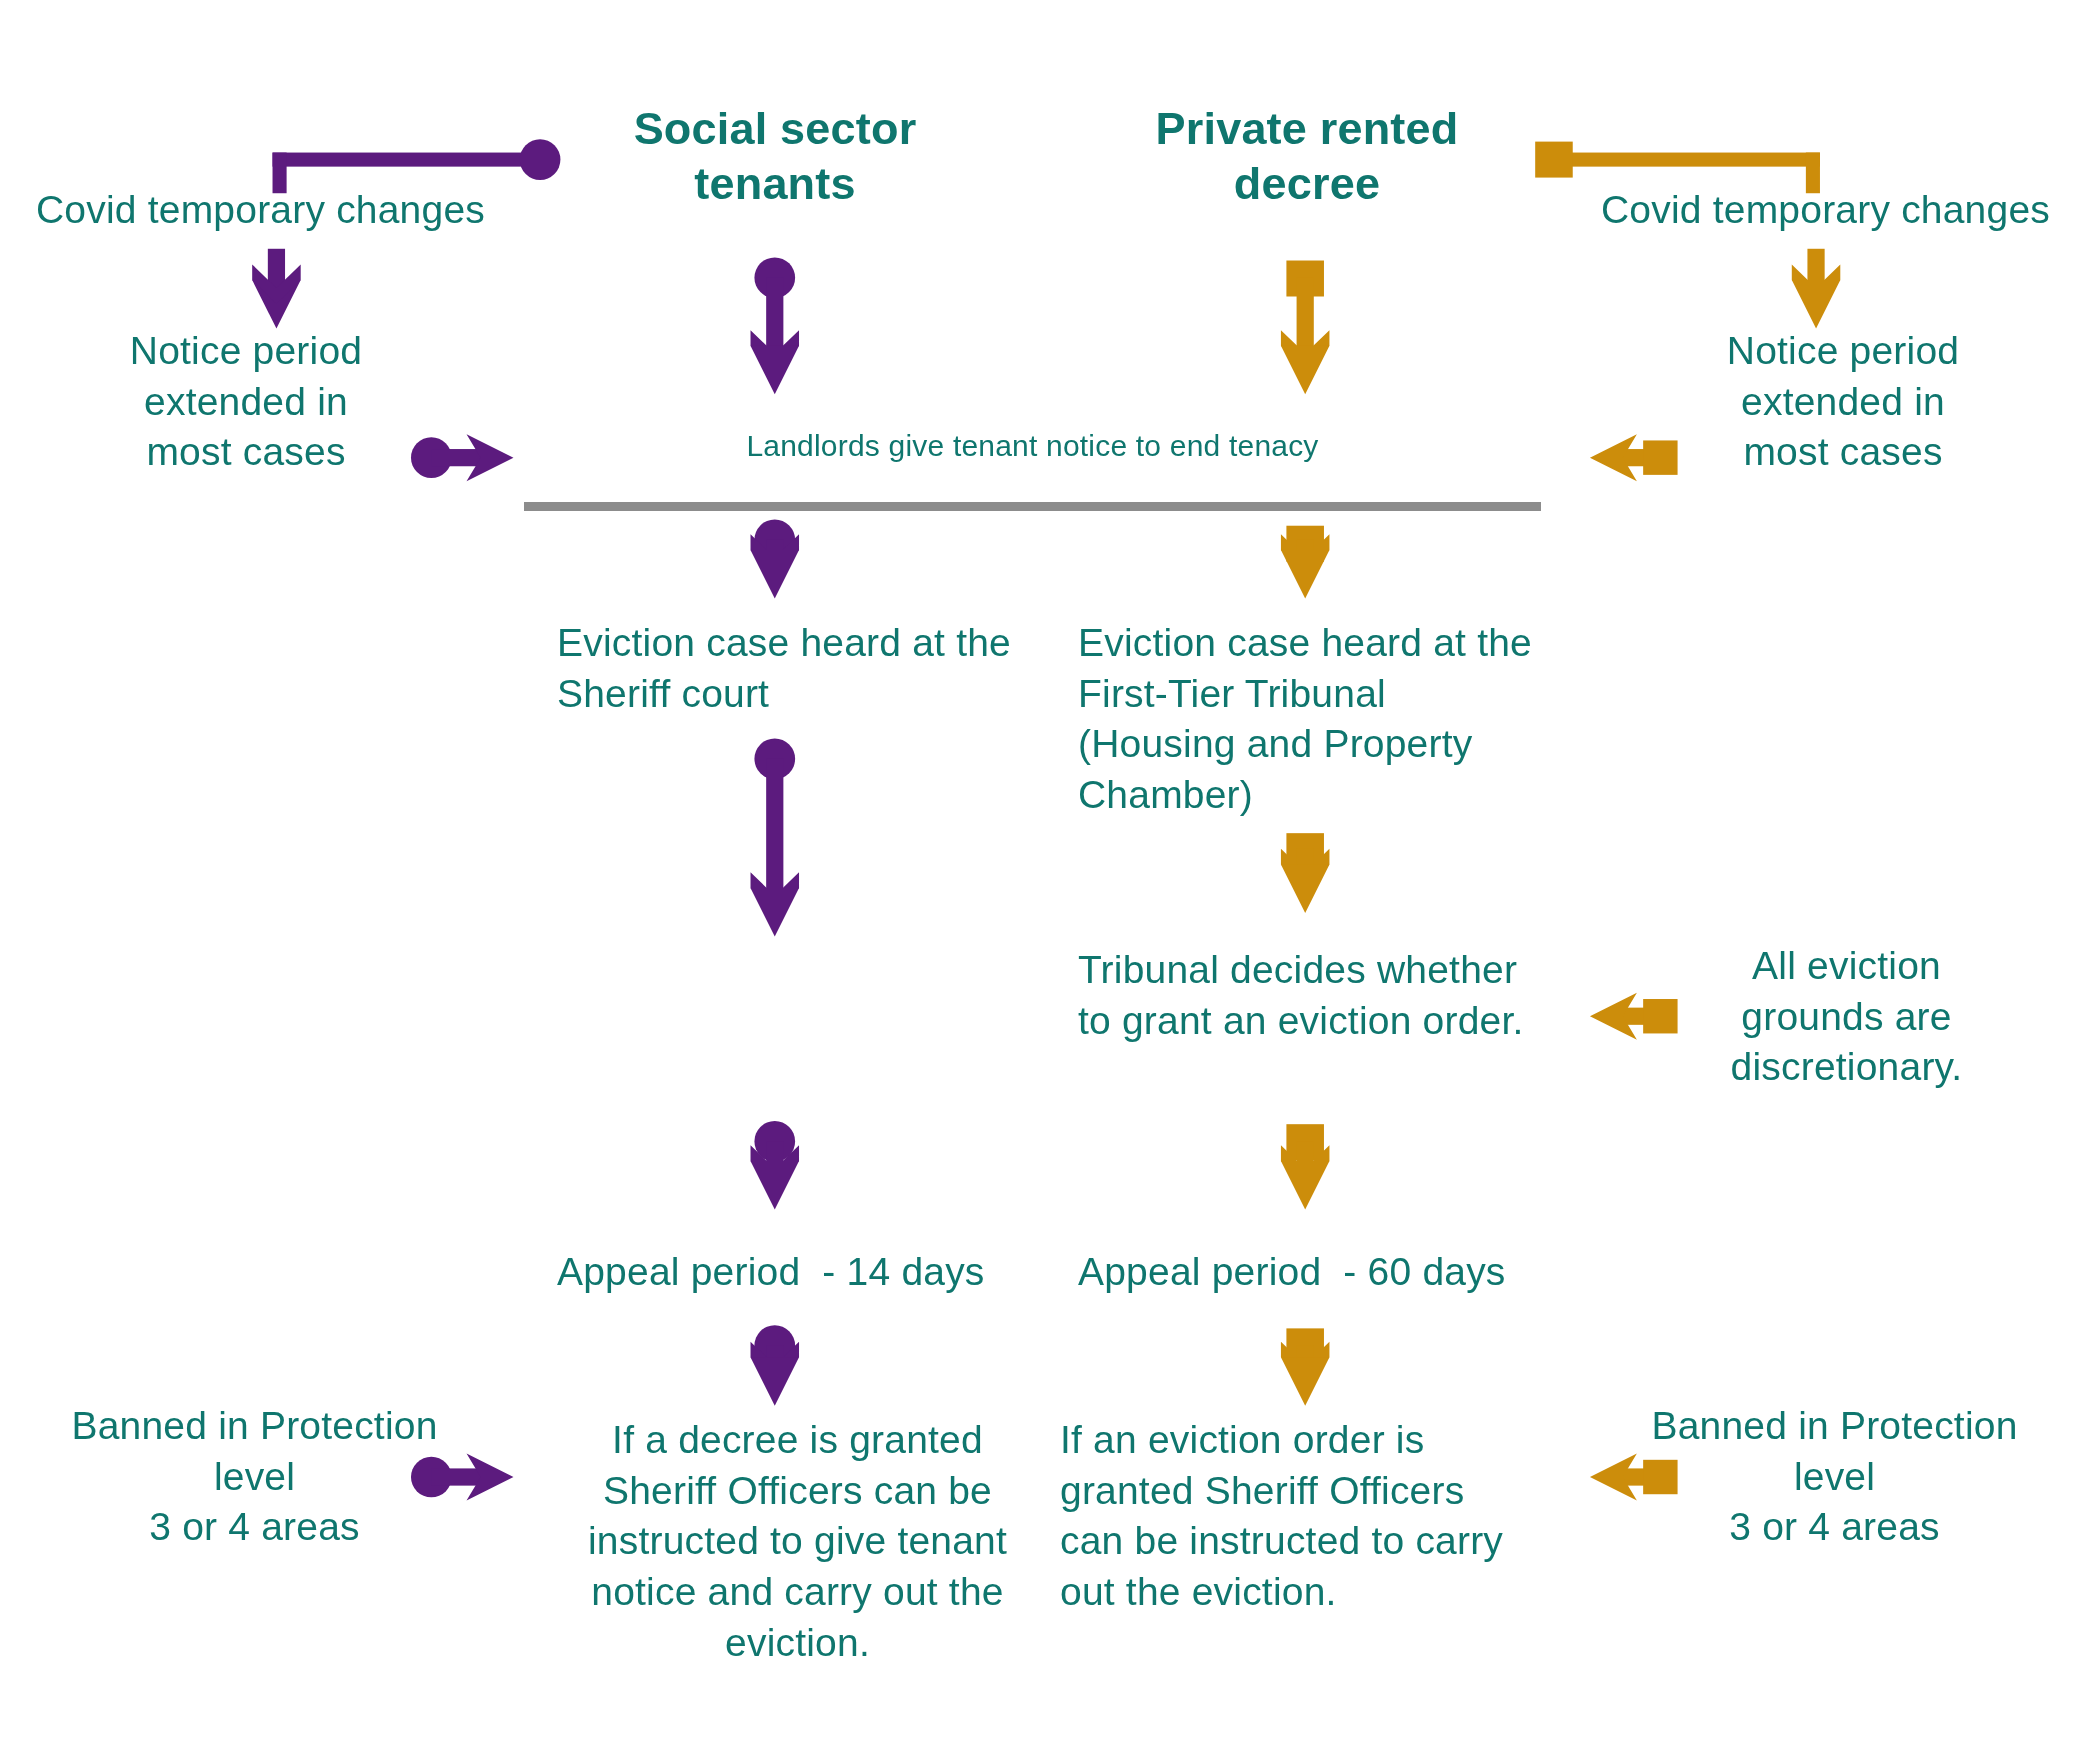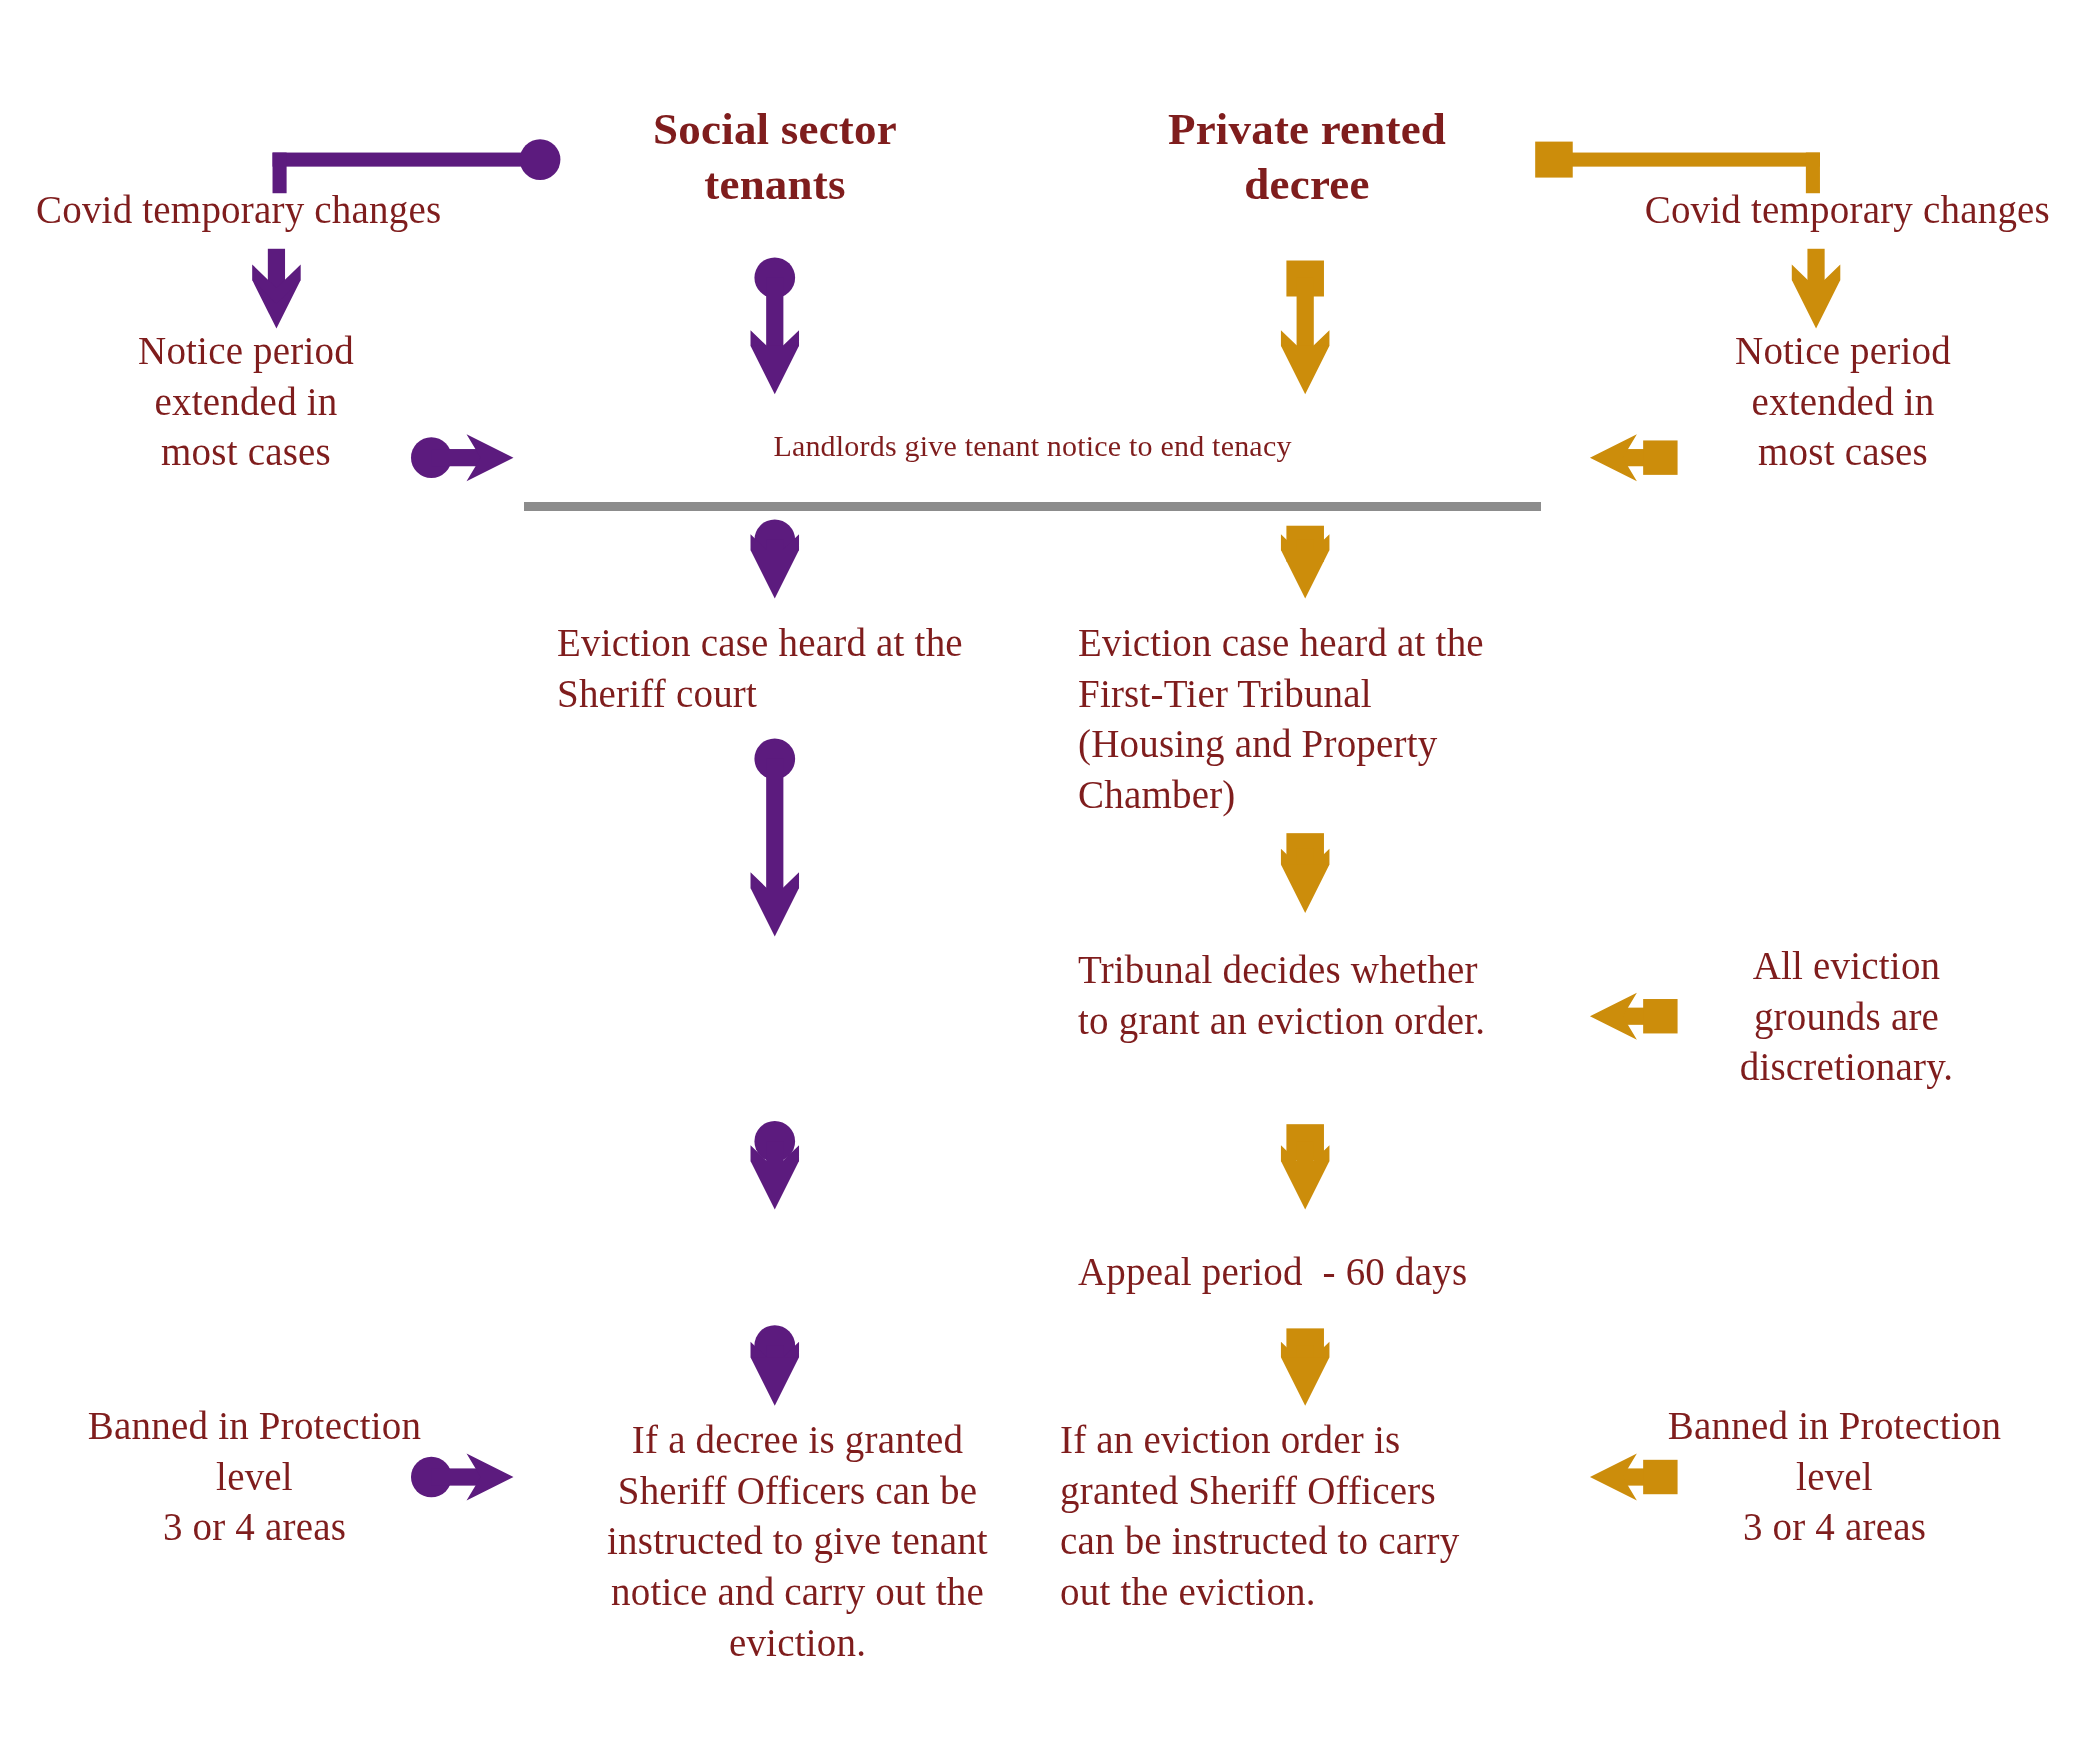--- a/index.html
+++ b/index.html
@@ -9,22 +9,22 @@
   }
   #canvas{
     position:relative;
     width:2087px;
     height:1761px;
     background:#ffffff;
     overflow:hidden;
   }
   .txt{
     position:absolute;
-    font-family:Liberation Serif, serif;
-    color:#7f1d1d;
+    font-family:Liberation Sans, sans-serif;
+    color:#0f766e;
     font-size:39px;
     line-height:1.30;
     font-weight:400;
     letter-spacing:0.2px;
     white-space:pre-wrap;
   }
   .hdr{
     font-weight:bold;
     font-size:45px;
     text-align:center;
@@ -210,20 +210,21 @@
   <div class="txt ctr" style="left:1635px; top:1401px; width:399px;">Banned in Protection
 level
 3 or 4 areas</div>
 
   <div class="txt ctr big" style="left:524px; top:426px; width:1017px;">Landlords give tenant notice to end tenacy</div>
 
   <div class="txt lft" style="left:557px; top:618px; width:485px;">Eviction case heard at the
 Sheriff court</div>
 
 
+  <div class="txt lft" style="left:557px; top:1247px; width:485px;">Appeal period  - 14 days</div>
 
   <div class="txt lft" style="left:555px; top:1415px; width:485px;text-align:center;">If a decree is granted
 Sheriff Officers can be
 instructed to give tenant
 notice and carry out the
 eviction.</div>
 
   <div class="txt lft" style="left:1078px; top:618px; width:485px;">Eviction case heard at the
 First-Tier Tribunal
 (Housing and Property

